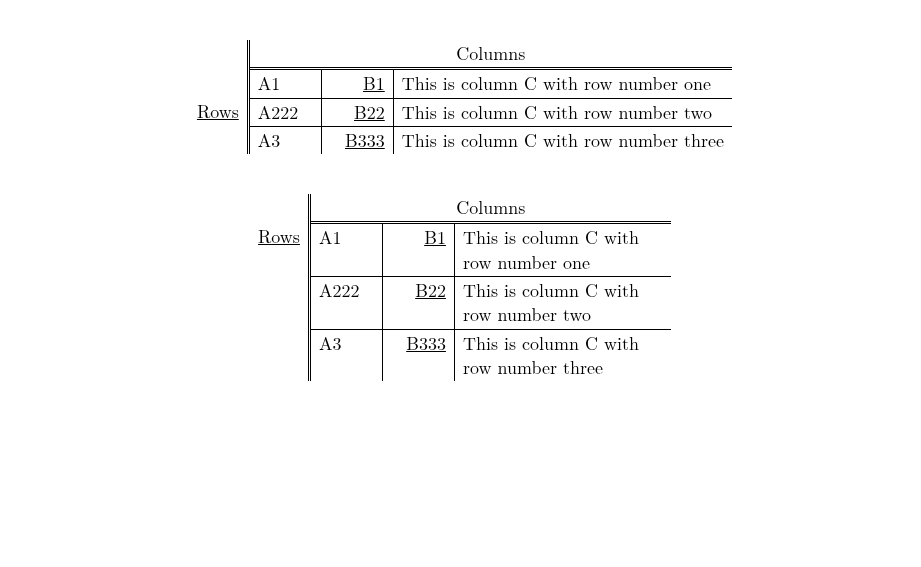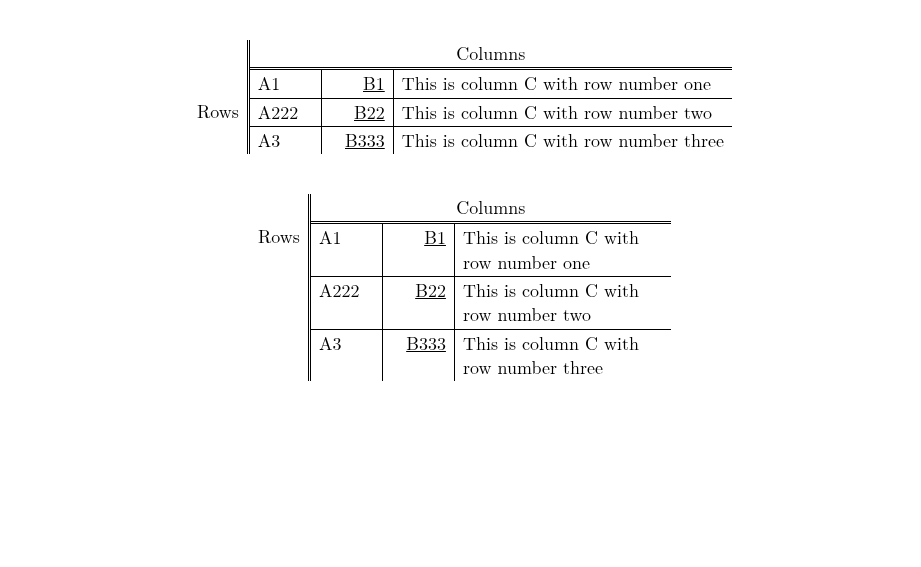--- a/index.html
+++ b/index.html
@@ -17,21 +17,21 @@
     margin-bottom: 40px;
     margin-left: auto;
     margin-right: auto;
   }
   .tbl td {
     padding: 1px 8px 2px 8px;
     vertical-align: top;
     line-height: 1.35;
   }
   
-  .vdouble-right { border-right: 3px double #000; }
+  .vdouble-right { border-right: 3px double #000; text-decoration: underline; }
   .vsingle-right { border-right: 1px solid #000; }
   .hdouble-bottom { border-bottom: 3px double #000; }
   .hsingle-bottom { border-bottom: 1px solid #000; }
   .center { text-align: center; }
   .right  { text-align: right; text-decoration: underline; }
   .left   { text-align: left; }
   .nowrap { white-space: nowrap; }
   .wrapcell { width: 200px; }
   .colA { min-width: 55px; }
   .colB { min-width: 55px; }

